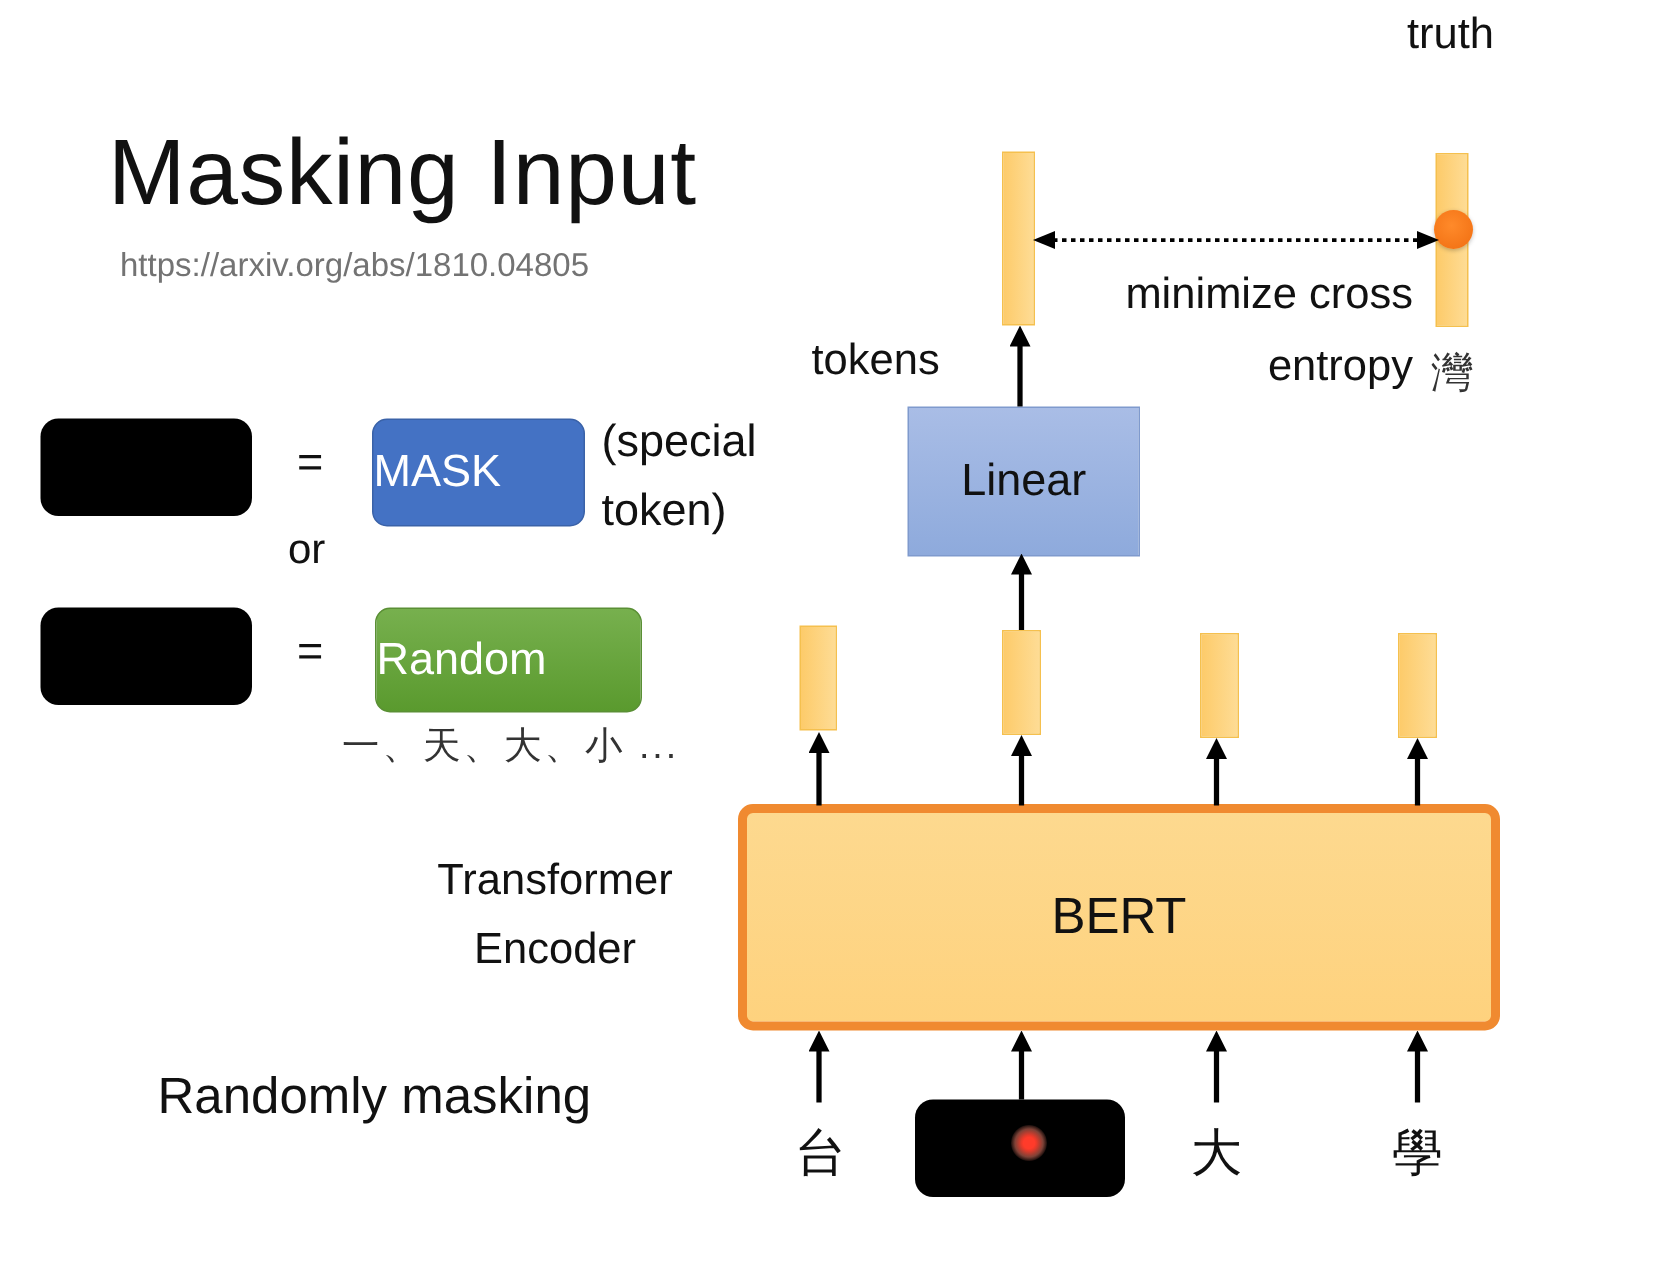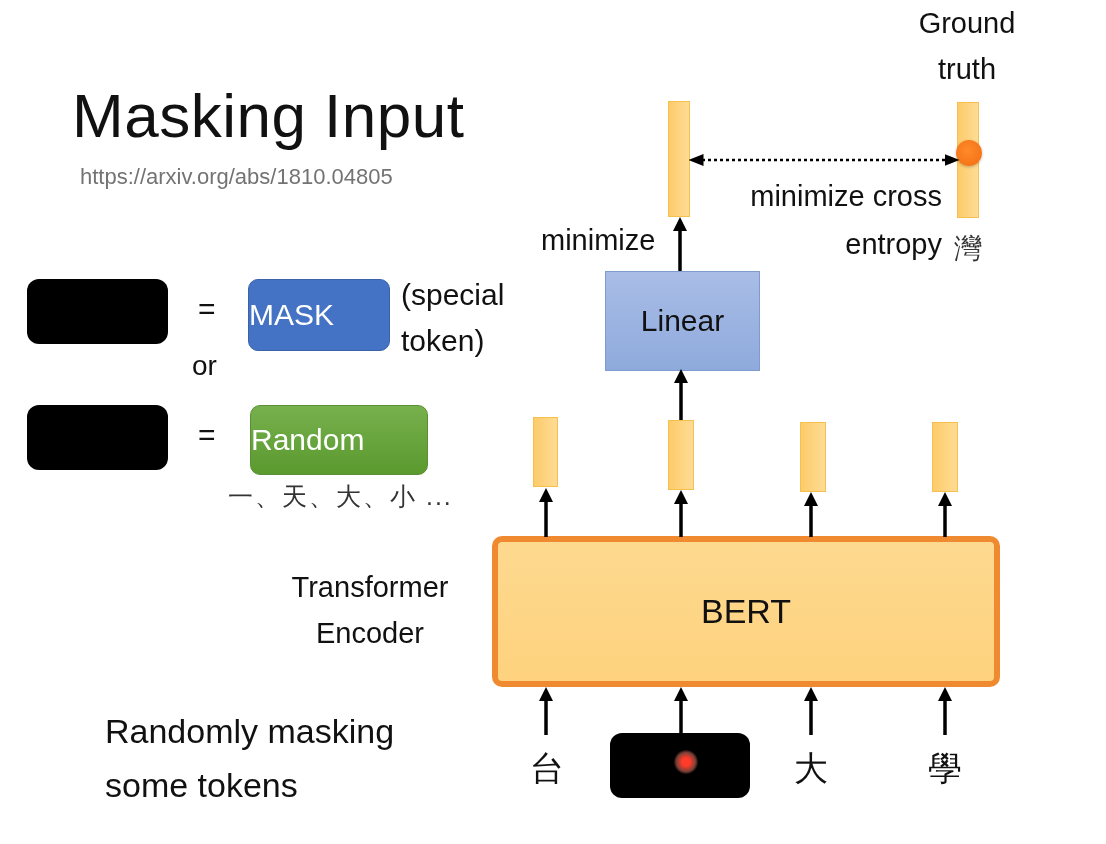--- a/index.html
+++ b/index.html
@@ -67,29 +67,28 @@
 <div class="abs txt eq" style="left:198px;top:418px;">=</div>
 <div id="random-btn" class="abs token-btn">
   <span>Random</span>
 </div>
 <div id="random-examples" class="abs txt">一、天、大、小 ...</div>
 
 <div class="abs vec" style="left:668px;top:101px;width:22px;height:116px;"></div>
 <div class="abs vec" style="left:957px;top:102px;width:22px;height:116px;"></div>
 <div id="gt-dot" class="abs"></div>
 <div id="gt-label" class="abs txt">
-  <div>Ground</div>
   <div>truth</div>
 </div>
 <div id="gt-char" class="abs txt">灣</div>
 <div id="ce-label" class="abs txt">
   <div>minimize cross</div>
   <div>entropy</div>
 </div>
-<div id="softmax-label" class="abs txt">minimize</div>
+<div id="softmax-label" class="abs txt">tokens</div>
 <div id="linear-box" class="abs">
   <span>Linear</span>
 </div>
 
 <div class="abs vec" style="left:533px;top:417px;width:25px;height:70px;"></div>
 <div class="abs vec" style="left:668px;top:420px;width:26px;height:70px;"></div>
 <div class="abs vec" style="left:800px;top:422px;width:26px;height:70px;"></div>
 <div class="abs vec" style="left:932px;top:422px;width:26px;height:70px;"></div>
 
 <div id="encoder-label" class="abs txt">
@@ -101,21 +100,20 @@
 </div>
 
 <div class="abs txt tok" style="left:530px;top:746px;">台</div>
 <div id="masked-input" class="abs blackbox"></div>
 <div id="laser-dot" class="abs"></div>
 <div class="abs txt tok" style="left:794px;top:746px;">大</div>
 <div class="abs txt tok" style="left:928px;top:746px;">學</div>
 
 <div id="caption" class="abs txt">
   <div>Randomly masking</div>
-  <div>some tokens</div>
 </div>
 
 <svg id="arrows" width="1106" height="844">
   <defs>
     <marker id="ah" viewBox="0 0 10 10" refX="5" refY="5" markerWidth="4" markerHeight="4" orient="auto-start-reverse">
       <path d="M0,0 L10,5 L0,10 z" fill="#000"></path>
     </marker>
     <marker id="ahs" viewBox="0 0 10 10" refX="5" refY="5" markerWidth="6" markerHeight="6" orient="auto-start-reverse">
       <path d="M0,1 L10,5 L0,9 z" fill="#000"></path>
     </marker>

